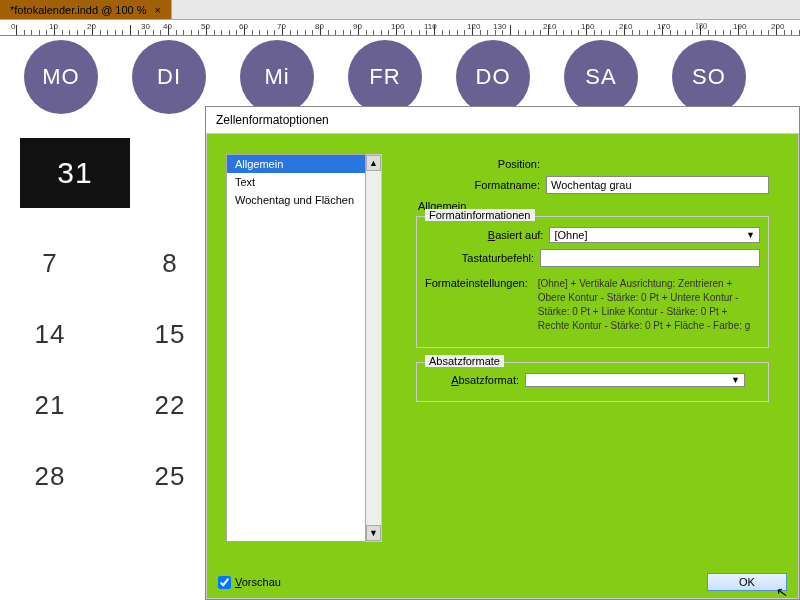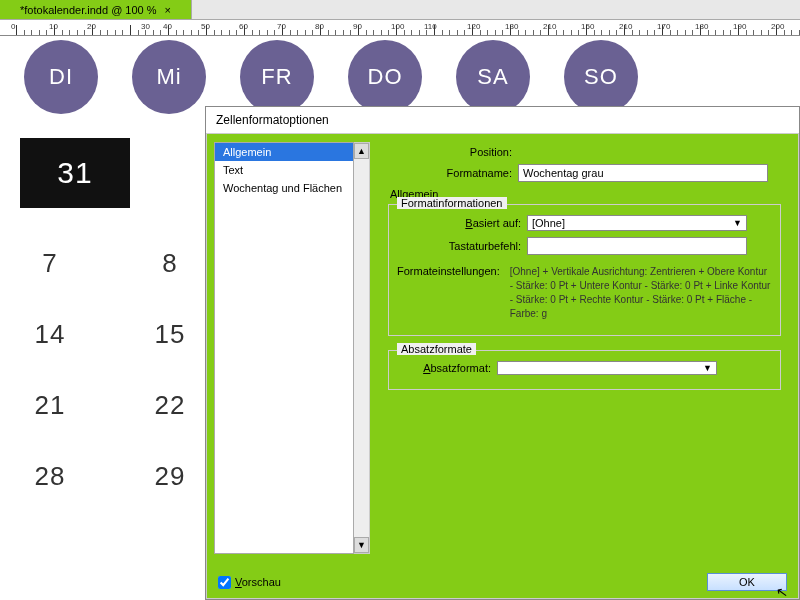--- a/index.html
+++ b/index.html
@@ -1,37 +1,37 @@
 <!DOCTYPE html>
 <html><head>
 <meta charset="utf-8">
 <style>
 * { box-sizing: border-box; margin: 0; padding: 0; font-family: Tahoma, sans-serif; }
 body { background: #fff; width: 800px; height: 600px; overflow: hidden; position: relative; }
 
 .tab-bar { height: 20px; background: #e8e8e8; display: flex; border-bottom: 1px solid #aaa; }
-.doc-tab { padding: 2px 20px; font-size: 11px; background: #84cc16; border-right: 1px solid #aaa; display: flex; align-items: center; gap: 8px; }
+.doc-tab { padding: 2px 10px; font-size: 11px; background: #a16207; border-right: 1px solid #aaa; display: flex; align-items: center; gap: 8px; }
 .doc-tab .close { cursor: pointer; }
 
 .ruler-h { height: 16px; background: #fff; border-bottom: 1px solid #888; position: relative; font-size: 8px; color: #333; overflow: hidden; }
 .ruler-h .tick { position: absolute; top: 2px; font-size: 8px; }
 .ruler-h .minor { position: absolute; top: 10px; width: 1px; height: 6px; background: #666; }
 .ruler-h .major { position: absolute; top: 5px; width: 1px; height: 11px; background: #333; }
 
 .canvas { position: absolute; left: 0; top: 36px; right: 0; bottom: 0; background: #fff; }
 .day-circles { display: flex; gap: 34px; padding: 4px 24px; }
 .circle { width: 74px; height: 74px; border-radius: 50%; background: #6a6193; color: #fff; display: flex; align-items: center; justify-content: center; font-size: 22px; font-weight: 300; letter-spacing: 1px; }
 .calendar { padding: 20px 20px; }
 .cal-row { display: flex; gap: 60px; margin-bottom: 40px; }
 .cell { width: 60px; text-align: center; font-size: 26px; font-weight: 300; color: #333; letter-spacing: 1px; }
 .cell.dark { background: #111; color: #fff; padding: 18px 0; width: 110px; font-size: 30px; }
 
 .dialog { position: absolute; left: 205px; top: 106px; right: 0; bottom: 0; background: #84cc16; border: 1px solid #888; box-shadow: 0 0 0 1px #ccc inset; }
 .dlg-title { background: #fff; padding: 6px 10px; font-size: 12px; border-bottom: 1px solid #ccc; }
-.dlg-body { display: flex; height: calc(100% - 64px); padding: 8px; gap: 8px; }
+.dlg-body { display: flex; height: calc(100% - 64px); padding: 20px; gap: 24px; }
 .sidebar { width: 140px; background: #fff; border: 1px solid #aaa; font-size: 11px; }
 .sidebar .item { padding: 3px 8px; cursor: pointer; }
 .sidebar .item.sel { background: #2a76e0; color: #fff; }
 .scrollbar { width: 16px; background: #eee; border: 1px solid #ccc; border-left: none; position: relative; }
 .scroll-btn { height: 16px; background: #ddd; border: 1px solid #aaa; font-size: 9px; text-align: center; line-height: 14px; }
 .main-pane { flex: 1; padding: 4px 10px; font-size: 11px; overflow: hidden; }
 .form-row { display: flex; align-items: center; margin-bottom: 6px; }
 .form-row label { width: 130px; text-align: right; padding-right: 6px; }
 .form-row input[type=text] { flex: 1; border: 1px solid #888; padding: 2px 4px; font-size: 11px; background: #fff; max-width: 250px; }
 .section-head { font-size: 11px; margin: 6px 0 4px 2px; }
@@ -129,21 +129,21 @@
     <div class="minor" style="left: 441.6px;"></div>
     <div class="minor" style="left: 449.2px;"></div>
     <div class="minor" style="left: 456.8px;"></div>
     <div class="minor" style="left: 464.4px;"></div>
     <div class="tick" style="left: 467px;">120</div>
     <div class="major" style="left: 472px;"></div>
     <div class="minor" style="left: 479.6px;"></div>
     <div class="minor" style="left: 487.2px;"></div>
     <div class="minor" style="left: 494.8px;"></div>
     <div class="minor" style="left: 502.4px;"></div>
-    <div class="tick" style="left: 505px;">130</div>
+    <div class="tick" style="left: 493px;">130</div>
     <div class="major" style="left: 510px;"></div>
     <div class="minor" style="left: 517.6px;"></div>
     <div class="minor" style="left: 525.2px;"></div>
     <div class="minor" style="left: 532.8px;"></div>
     <div class="minor" style="left: 540.4px;"></div>
     <div class="tick" style="left: 543px;">210</div>
     <div class="major" style="left: 548px;"></div>
     <div class="minor" style="left: 555.6px;"></div>
     <div class="minor" style="left: 563.2px;"></div>
     <div class="minor" style="left: 570.8px;"></div>
@@ -159,41 +159,42 @@
     <div class="minor" style="left: 631.6px;"></div>
     <div class="minor" style="left: 639.2px;"></div>
     <div class="minor" style="left: 646.8px;"></div>
     <div class="minor" style="left: 654.4px;"></div>
     <div class="tick" style="left: 657px;">170</div>
     <div class="major" style="left: 662px;"></div>
     <div class="minor" style="left: 669.6px;"></div>
     <div class="minor" style="left: 677.2px;"></div>
     <div class="minor" style="left: 684.8px;"></div>
     <div class="minor" style="left: 692.4px;"></div>
-    <div class="tick" style="left: 695px;">180</div>
+    <div class="tick" style="left: 695px; font-family: Liberation Serif, serif;">180</div>
     <div class="major" style="left: 700px;"></div>
     <div class="minor" style="left: 707.6px;"></div>
     <div class="minor" style="left: 715.2px;"></div>
     <div class="minor" style="left: 722.8px;"></div>
     <div class="minor" style="left: 730.4px;"></div>
     <div class="tick" style="left: 733px;">190</div>
     <div class="major" style="left: 738px;"></div>
     <div class="minor" style="left: 745.6px;"></div>
     <div class="minor" style="left: 753.2px;"></div>
     <div class="minor" style="left: 760.8px;"></div>
     <div class="minor" style="left: 768.4px;"></div>
     <div class="tick" style="left: 771px;">200</div>
     <div class="major" style="left: 776px;"></div>
     <div class="minor" style="left: 783.6px;"></div>
     <div class="minor" style="left: 791.2px;"></div>
     <div class="minor" style="left: 798.8px;"></div>
   </div>
 
 <div class="canvas">
   <div class="day-circles" id="day-circles">
+      <div class="circle">MO</div>
       <div class="circle">DI</div>
       <div class="circle">Mi</div>
       <div class="circle">FR</div>
       <div class="circle">DO</div>
       <div class="circle">SA</div>
       <div class="circle">SO</div>
     </div>
   <div class="calendar" id="calendar">
       <div class="cal-row">
         <div class="cell dark">31</div>
@@ -206,21 +207,21 @@
       <div class="cal-row">
         <div class="cell">14</div>
         <div class="cell">15</div>
       </div>
       <div class="cal-row">
         <div class="cell">21</div>
         <div class="cell">22</div>
       </div>
       <div class="cal-row">
         <div class="cell">28</div>
-        <div class="cell">29</div>
+        <div class="cell">25</div>
       </div>
     </div>
 </div>
 
 <div class="dialog">
   <div class="dlg-title">Zellenformatoptionen</div>
   <div class="dlg-body">
     <div style="display:flex">
       <div class="sidebar" id="sidebar">
           <div class="item sel">Allgemein</div>

